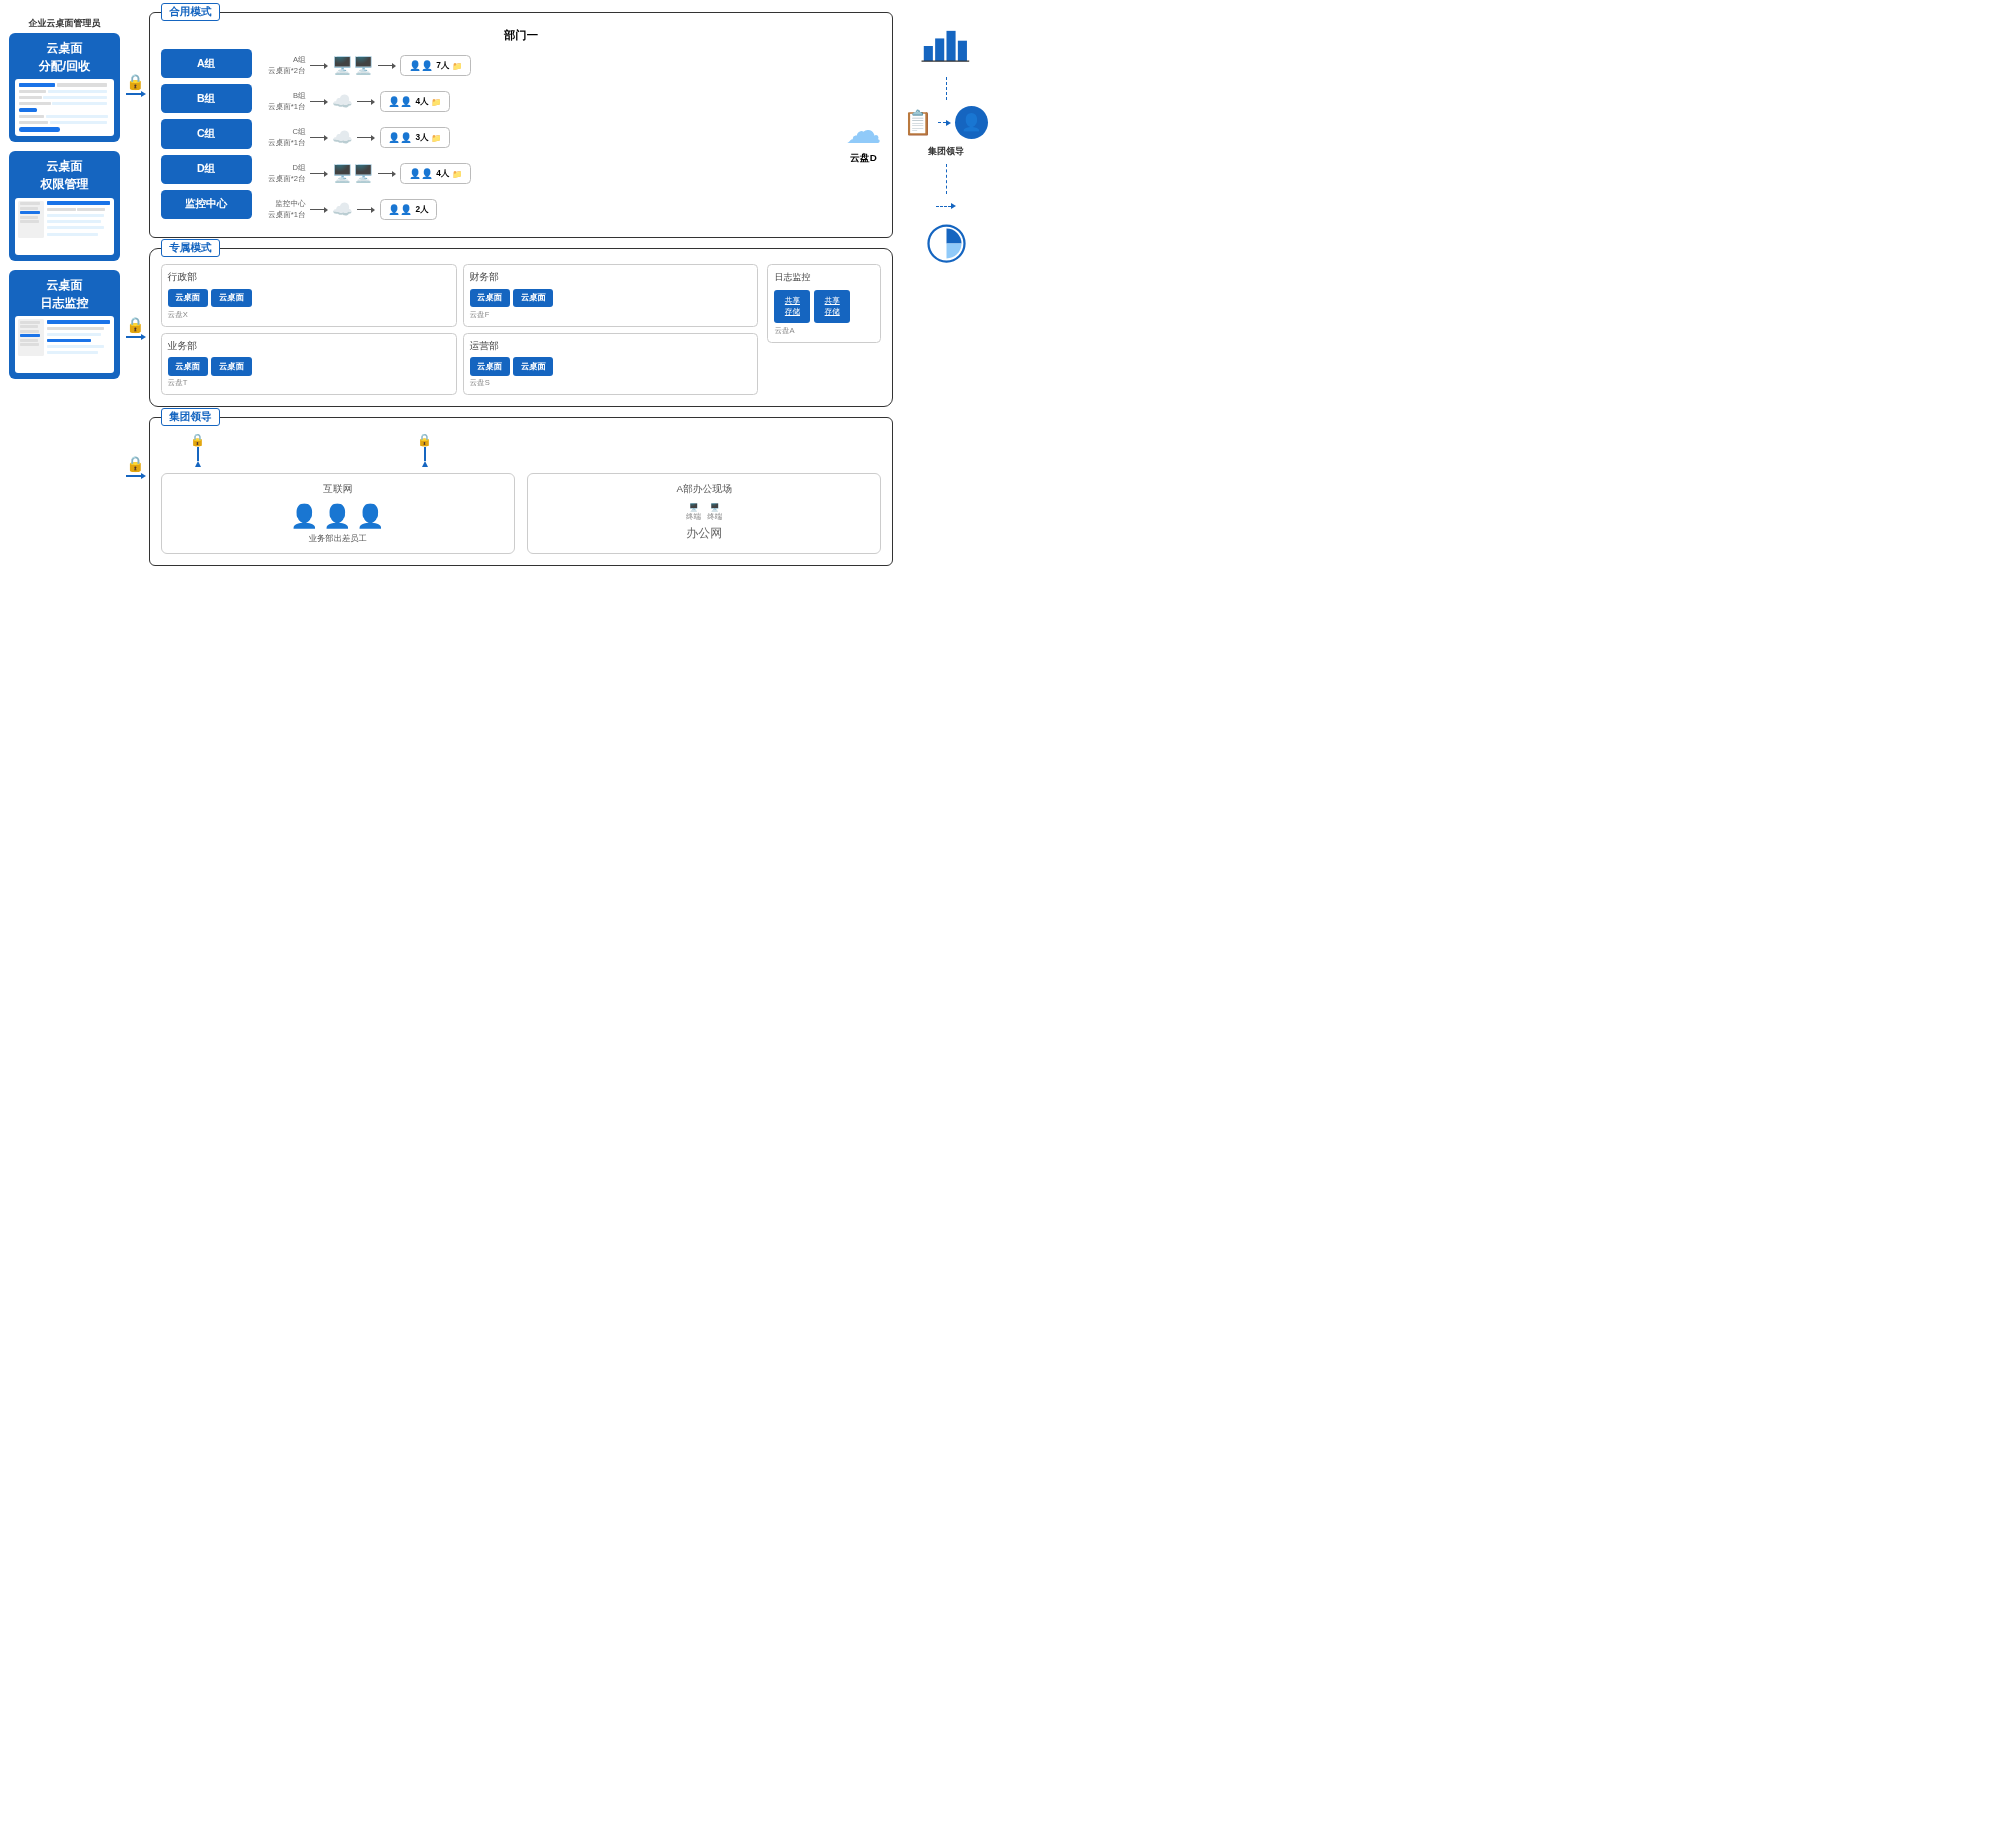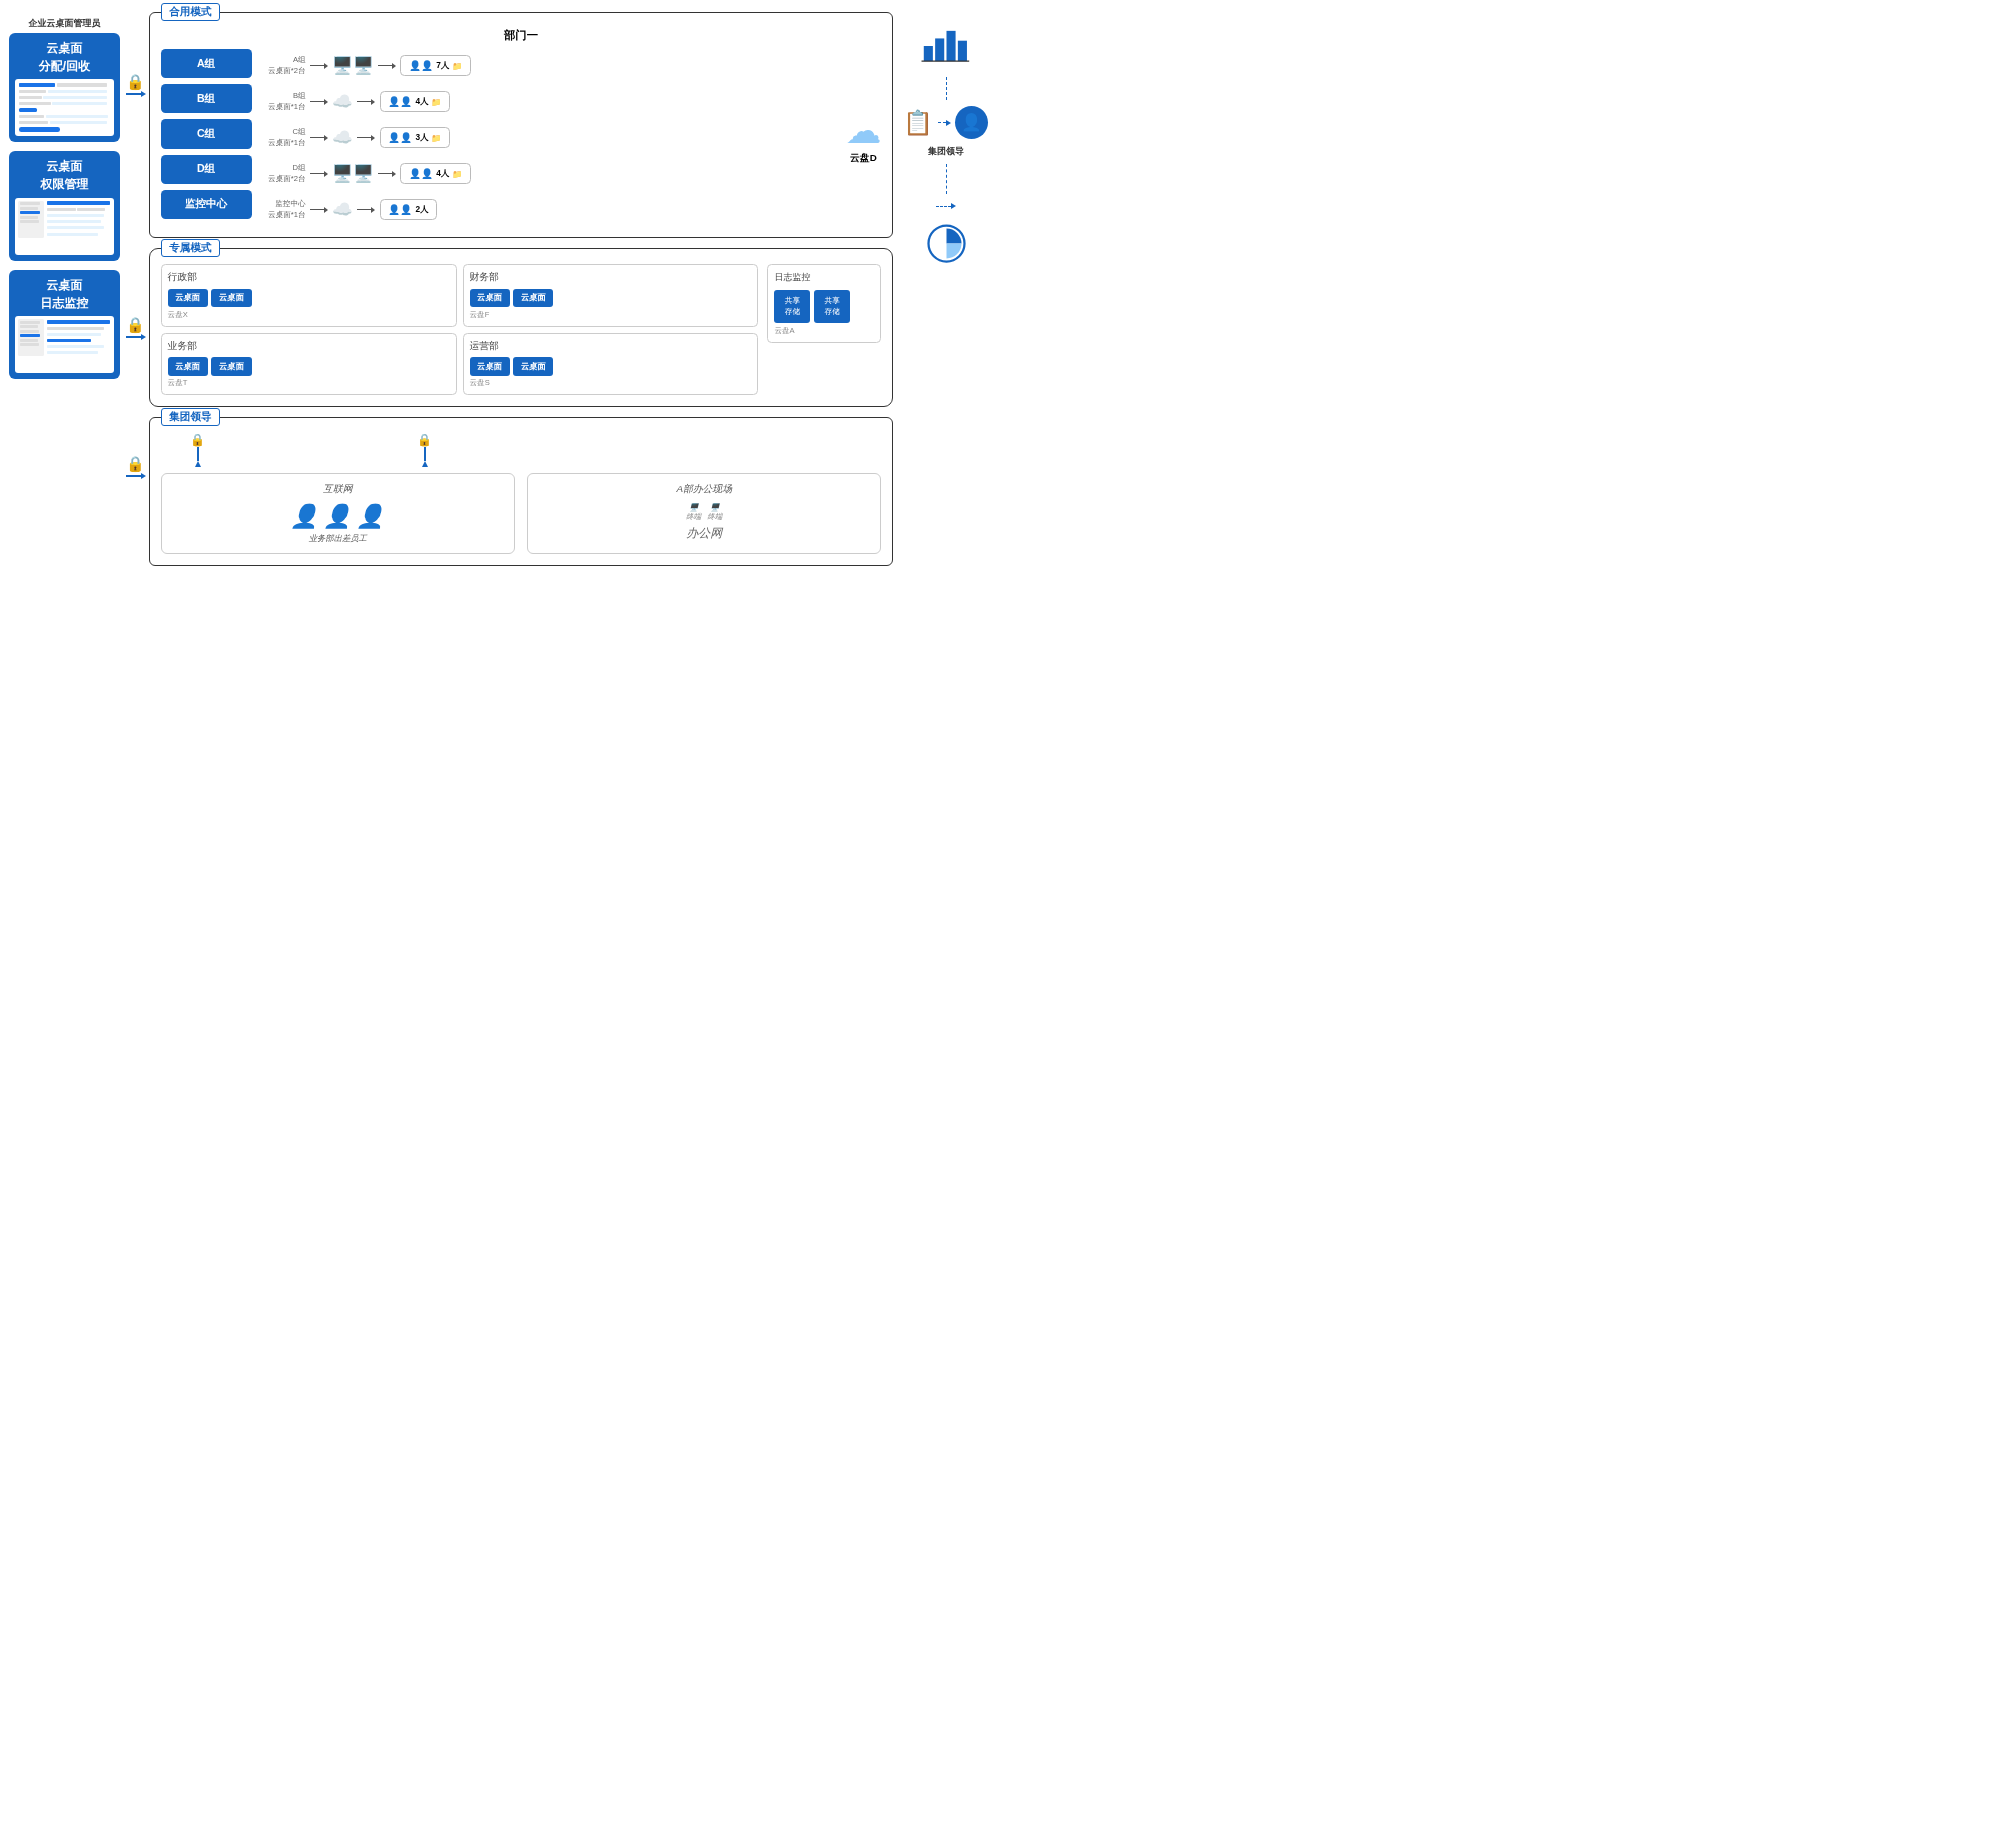--- a/index.html
+++ b/index.html
@@ -288,33 +288,33 @@
       background: #1565c0;
       color: white;
       border: none;
       border-radius: 3px;
       padding: 6px 5.3px;
       font-size: 7.6px;
       line-height: 1.4;
       text-align: center;
       cursor: pointer;
       min-width: 36px;
+      text-decoration: underline;
     }
 
     .disk-a-label {
       font-size: 7.6px;
       color: #888;
       margin-top: 3px;
     }
 
     
     .yidi-inner {
       display: flex;
       gap: 12px;
-      font-style: italic;
     }
 
     .yidi-box {
       border: 1.1px solid #ccc;
       border-radius: 6px;
       padding: 9px;
       display: flex;
       flex-direction: column;
       align-items: center;
       flex: 1;

